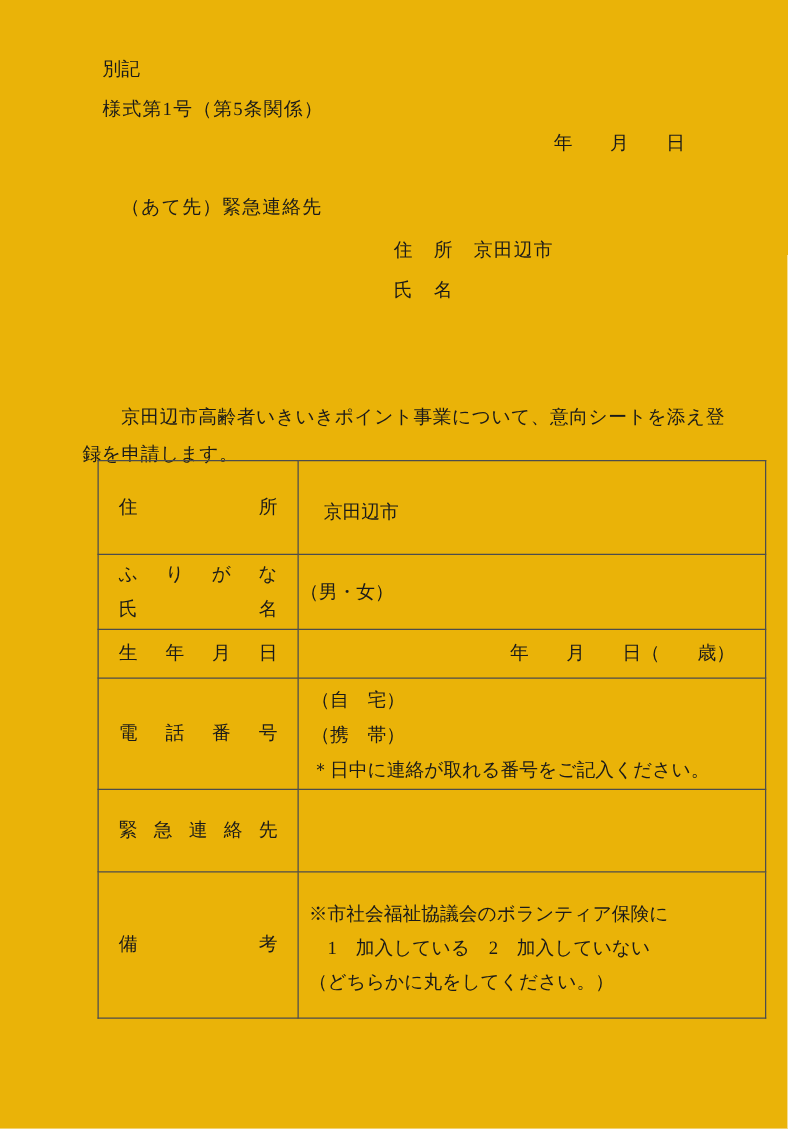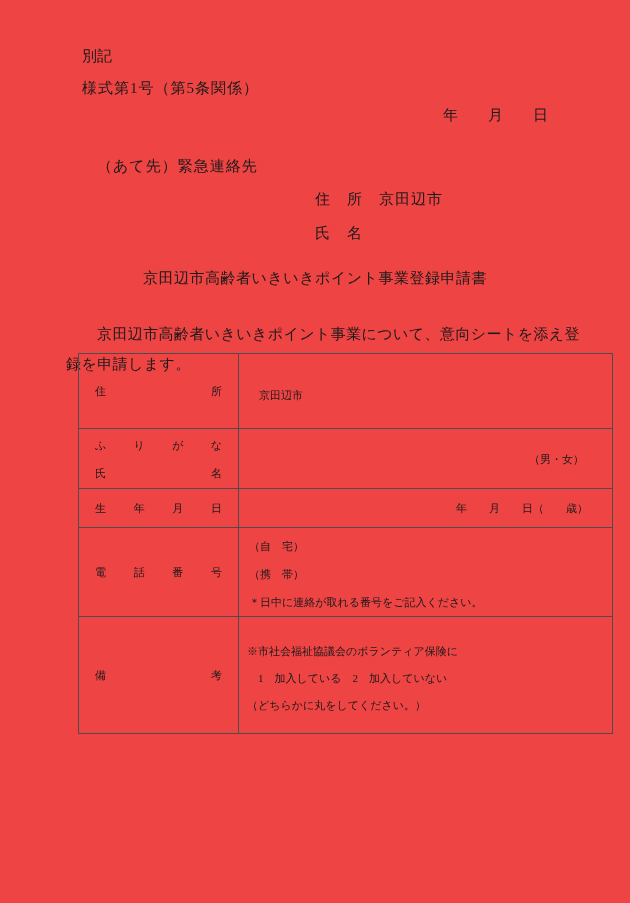--- a/index.html
+++ b/index.html
@@ -4,49 +4,49 @@
 <style>
   html, body {
     margin: 0;
     padding: 0;
     background: #ffffff;
   }
   .page {
     position: relative;
     width: 630px;
     height: 903px;
-    background: #ef4444;
+    background: #eab308;
     font-family: "Liberation Serif", "DejaVu Serif", serif;
     color: #1a1a1a;
     font-size: 15px;
     line-height: 20px;
     overflow: hidden;
   }
   .abs { position: absolute; }
 
   
   .bekki        { left: 82px;  top: 46px; }
   .form-style   { left: 82px;  top: 78px; letter-spacing: 1px; }
   .date-line    { right: 82px; top: 105px; }
   .addressee    { left: 97px;  top: 156px; letter-spacing: 1px; }
-  .addr-line    { left: 315px; top: 191px; letter-spacing: 1px; font-family: Liberation Mono, monospace; }
+  .addr-line    { left: 315px; top: 191px; letter-spacing: 1px; }
   .name-line    { left: 315px; top: 223px; letter-spacing: 1px; }
   .doc-title    { left: 0; top: 268px; width: 630px; text-align: center; letter-spacing: 0.5px; }
   .para-1       { left: 97px;  top: 324px; letter-spacing: 0.4px; }
   .para-2       { left: 66px;  top: 354px; letter-spacing: 0.4px; }
 
   
   table.form-table {
     position: absolute;
     left: 78px;
-    top: 353px;
+    top: 368px;
     width: 474px;
     border-collapse: collapse;
     table-layout: fixed;
-    font-size: 11px;
+    font-size: 15px;
     color: #1a1a1a;
   }
   .form-table td {
     border: 1px solid #4d4d4d;
     vertical-align: middle;
     overflow: hidden;
   }
   .col-label { width: 127px; }
   .col-value { width: 347px; }
 
@@ -58,21 +58,21 @@
     text-align-last: justify;
     text-justify: inter-character;
   }
   .lbl .just2 { line-height: 28px; }
 
   .v-address {
     vertical-align: top;
     padding: 7px 6px 0 20px;
   }
   .v-gender {
-    text-align: right;
+    text-align: left;
     padding-right: 28px;
   }
   .v-birth {
     text-align: right;
     padding-right: 24px;
   }
   .v-phone {
     vertical-align: top;
     padding: 4px 4px 0 10px;
     line-height: 28px;
@@ -95,21 +95,20 @@
 <body>
 
 <div class="page">
 
   <div class="abs bekki">別記</div>
   <div class="abs form-style">様式第1号（第5条関係）</div>
   <div class="abs date-line">年　　月　　日</div>
   <div class="abs addressee">（あて先）緊急連絡先</div>
   <div class="abs addr-line">住　所　京田辺市</div>
   <div class="abs name-line">氏　名</div>
-  <div class="abs doc-title">京田辺市高齢者いきいきポイント事業登録申請書</div>
   <div class="abs para-1">京田辺市高齢者いきいきポイント事業について、意向シートを添え登</div>
   <div class="abs para-2">録を申請します。</div>
 
   <table class="form-table">
     <tbody>
       <tr class="row-address">
         <td class="col-label lbl">
           <div class="just">住所</div>
         </td>
         <td class="col-value v-address">
@@ -140,20 +139,28 @@
         <td class="col-label lbl">
           <div class="just">電話番号</div>
         </td>
         <td class="col-value v-phone">
           <div>（自　宅）</div>
           <div>（携　帯）</div>
           <div>＊日中に連絡が取れる番号をご記入ください。</div>
         </td>
       </tr>
 
+      <tr class="row-emergency">
+        <td class="col-label lbl">
+          <div class="just">緊急連絡先</div>
+        </td>
+        <td class="col-value">
+          <span></span>
+        </td>
+      </tr>
 
       <tr class="row-remarks">
         <td class="col-label lbl">
           <div class="just">備考</div>
         </td>
         <td class="col-value v-remarks">
           <div>※市社会福祉協議会のボランティア保険に</div>
           <div>　1　加入している　2　加入していない</div>
           <div>（どちらかに丸をしてください。）</div>
         </td>

